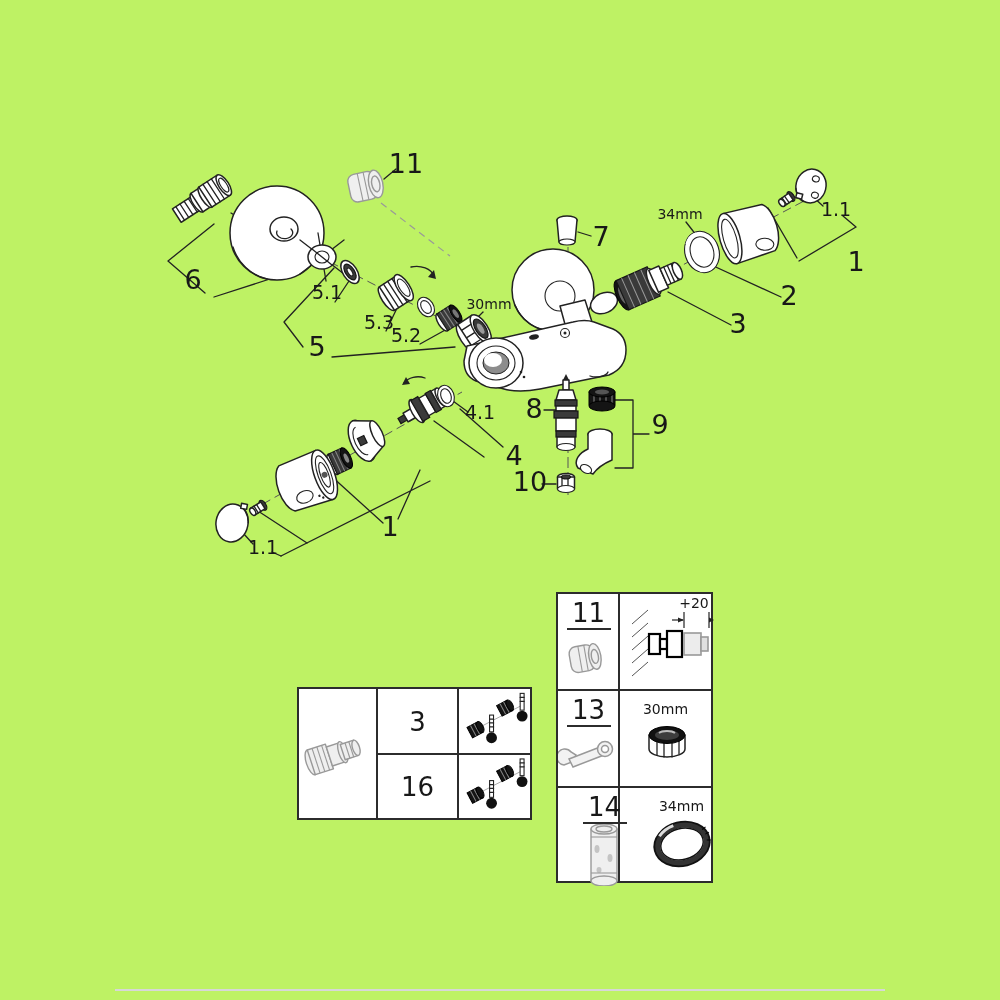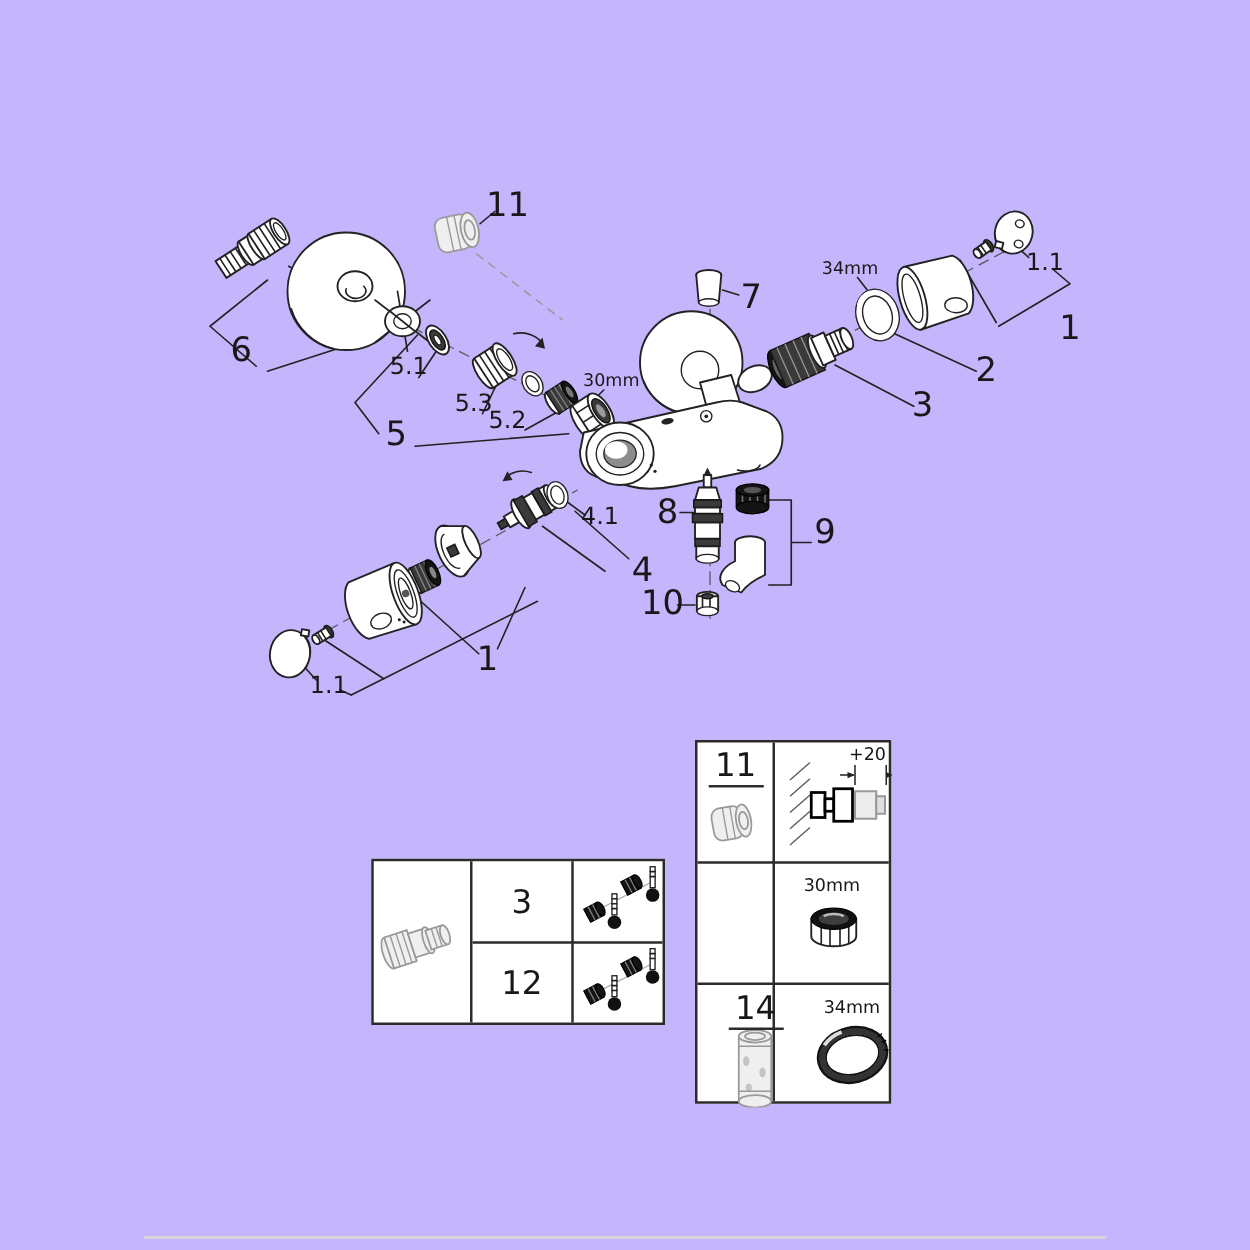--- a/index.html
+++ b/index.html
@@ -1,16 +1,16 @@
 <!DOCTYPE html>
 <html><head>
 <meta charset="utf-8">
 <style>
   html,body{margin:0;padding:0;background:#fff;}
-  .canvas{position:relative;width:1000px;height:1000px;background:#c4b5fd;overflow:hidden;
+  .canvas{position:relative;width:1000px;height:1000px;background:#bef264;overflow:hidden;
           font-family:"DejaVu Sans","Liberation Sans",sans-serif;color:#181818;}
   svg{display:block;}
   .diagram-svg{position:absolute;left:0;top:0;}
   
   .ln{stroke:#222;stroke-width:1.3;fill:none;stroke-linecap:round;}
   .lngy{stroke:#999;stroke-width:1.2;fill:none;}
   .ax{stroke:#555;stroke-width:1;fill:none;}
   .pt{stroke:#222;stroke-width:1.5;fill:#fff;stroke-linejoin:round;stroke-linecap:round;}
   .ptthin{stroke:#222;stroke-width:1.1;fill:#fff;}
   .dk{fill:#3a3a3a;stroke:#161616;stroke-width:1.2;}
@@ -422,21 +422,21 @@
         <line class="gyl" x1="15" y1="-8" x2="15" y2="8"></line>
         <ellipse class="gy" cx="20" cy="0" rx="3.5" ry="8"></ellipse>
       </g>
     </svg>
   </div>
 
   <div class="abs num" style="left:79px;top:18px;width:79px;">
     <span>3</span>
   </div>
   <div class="abs num" style="left:79px;top:83px;width:79px;">
-    <span>12</span>
+    <span>16</span>
   </div>
 
   <div class="abs" style="left:160px;top:0;width:73px;height:64px;">
     <svg width="73" height="64" viewBox="0 0 74 64">
       <line x1="10" y1="44" x2="64" y2="16" stroke="#aaa" stroke-width="1"></line>
       <g transform="translate(18,40) rotate(-28)">
         <rect class="dk2" x="-8" y="-6" width="12" height="12"></rect>
         <line x1="-4" y1="-6" x2="-4" y2="6" stroke="#888" stroke-width="1"></line>
         <line x1="0" y1="-6" x2="0" y2="6" stroke="#888" stroke-width="1"></line>
         <ellipse class="dk2" cx="4" cy="0" rx="3" ry="6"></ellipse>
@@ -537,20 +537,31 @@
           <polygon points="64,26 58,23.5 58,28.5" fill="#222"></polygon>
           <line x1="93" y1="26" x2="90" y2="26" stroke="#222" stroke-width="1.2"></line>
           <polygon points="89,26 94,23.5 94,28.5" fill="#222" transform="rotate(180 91.5 26)"></polygon>
         </g>
         <text class="co sm" x="74" y="14">+20</text>
       </svg>
     </div>
   </div>
 
   <div class="tr-row" style="top:97px;height:95px;">
+    <div class="tr-left">
+      <div class="tr-num">13</div>
+      <svg width="61" height="56" viewBox="0 0 61 56">
+        <g stroke="#999" stroke-width="1.5" fill="#f2f2f2">
+          <path d="M6,38 a8,8 0 1,1 7,-13 l5,3 -4,7 z"></path>
+          <path d="M11,32 L42,20 L46,28 L15,40 Z"></path>
+          <circle cx="47" cy="22" r="7.5"></circle>
+          <circle cx="47" cy="22" r="3.5" fill="#fff"></circle>
+        </g>
+      </svg>
+    </div>
     <div class="tr-right">
       <div class="dimtxt">30mm</div>
       <svg width="94" height="56" viewBox="0 0 94 56">
         <g transform="translate(47,22)">
           <path class="pt" d="M-18,-4 L-18,10 a18,8 0 0,0 36,0 L18,-4" stroke-width="1.6"></path>
           <line class="ln" x1="-10" y1="2" x2="-10" y2="16"></line>
           <line class="ln" x1="-3" y1="3" x2="-3" y2="18"></line>
           <line class="ln" x1="5" y1="3" x2="5" y2="18"></line>
           <line class="ln" x1="12" y1="2" x2="12" y2="15"></line>
           <ellipse cx="0" cy="-4" rx="18" ry="8.5" fill="#111" stroke="#000"></ellipse>

